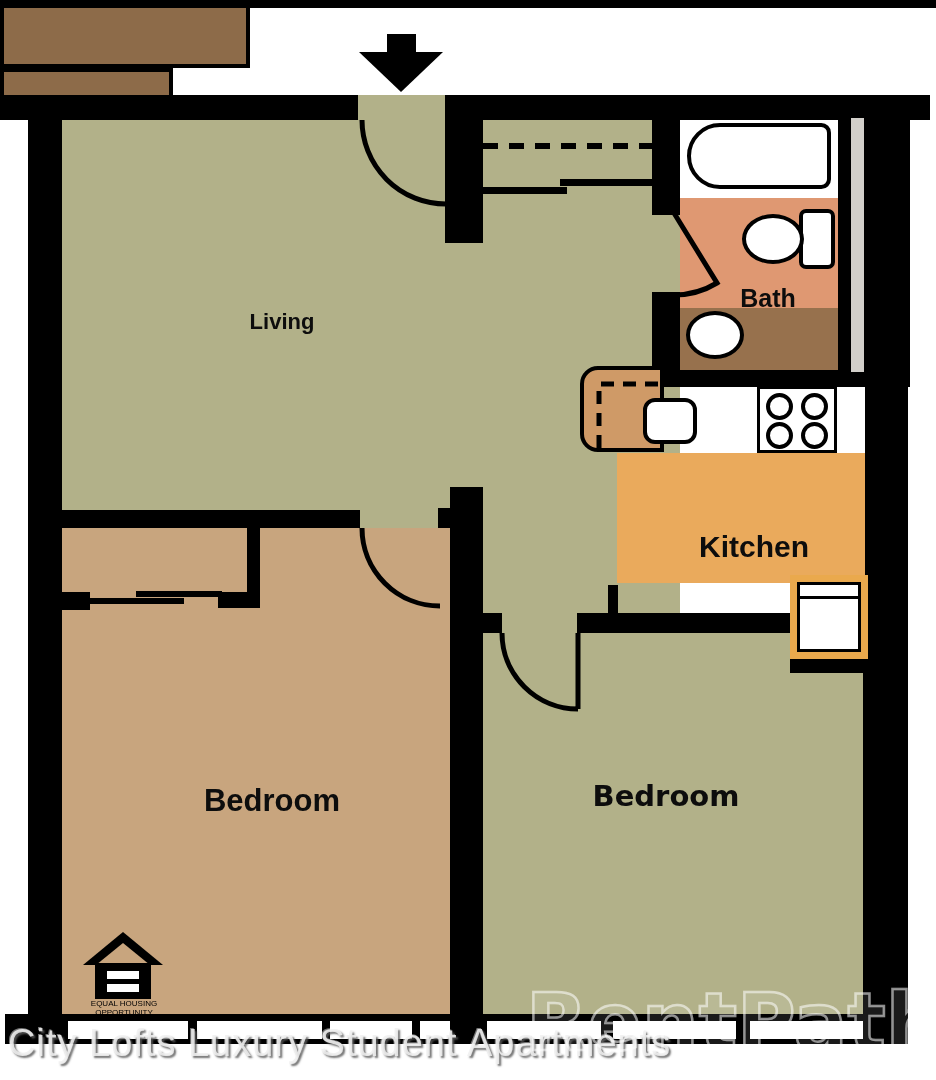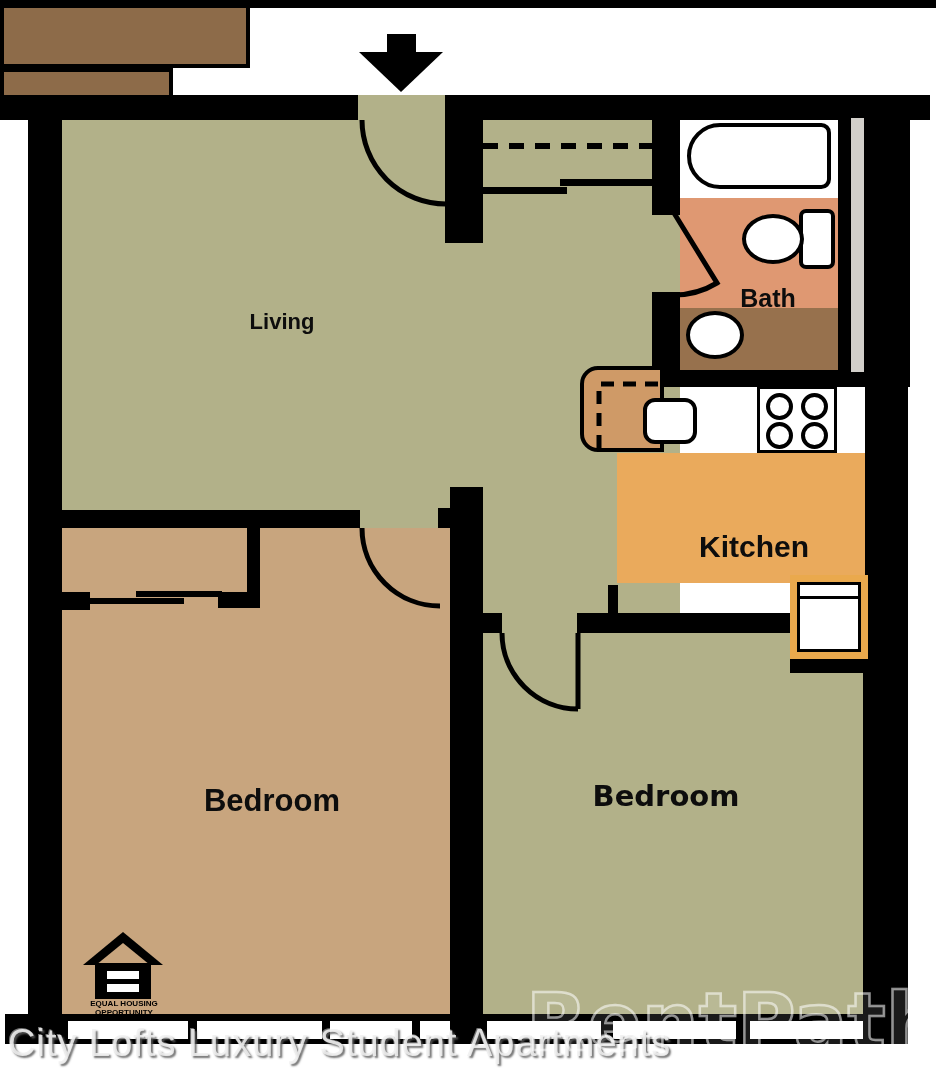--- a/index.html
+++ b/index.html
@@ -38,21 +38,21 @@
               border-left:42px solid transparent;border-right:42px solid transparent;border-top:40px solid #000;}
   
   #eho{position:absolute;left:78px;top:930px;width:92px;height:84px;z-index:5;}
   .eho-roof-outer{position:absolute;left:5px;top:2px;width:0;height:0;
     border-left:40px solid transparent;border-right:40px solid transparent;border-bottom:33px solid #000;}
   .eho-roof-inner{position:absolute;left:18px;top:13px;width:0;height:0;
     border-left:27px solid transparent;border-right:27px solid transparent;border-bottom:22px solid #c8a57e;}
   .eho-body{position:absolute;left:17px;top:33px;width:56px;height:36px;background:#000;}
   .eho-eq{position:absolute;left:29px;width:32px;height:8px;background:#fff;}
   .eho-text{position:absolute;left:-14px;top:70px;width:120px;text-align:center;
-    font-size:8px;line-height:1.1;color:#000;font-weight:bold;letter-spacing:0px;}
+    font-size:8px;line-height:1.1;color:#000;font-weight:normal;letter-spacing:0px;}
   
   #watermark-city{position:absolute;left:8px;top:1022px;z-index:6;font-size:38px;letter-spacing:1px;
     color:rgba(240,240,240,0.88);text-shadow:2px 2px 2px rgba(90,90,90,0.85),-1px -1px 0 rgba(255,255,255,0.45);
     white-space:nowrap;}
   #watermark-rentpath{position:absolute;left:526px;top:976px;z-index:6;font-size:80px;font-weight:bold;
     font-family:"DejaVu Sans",sans-serif;color:rgba(255,255,255,0.10);
     -webkit-text-stroke:2.5px rgba(255,255,255,0.55);white-space:nowrap;}
 </style>
 </head>
 <body>

